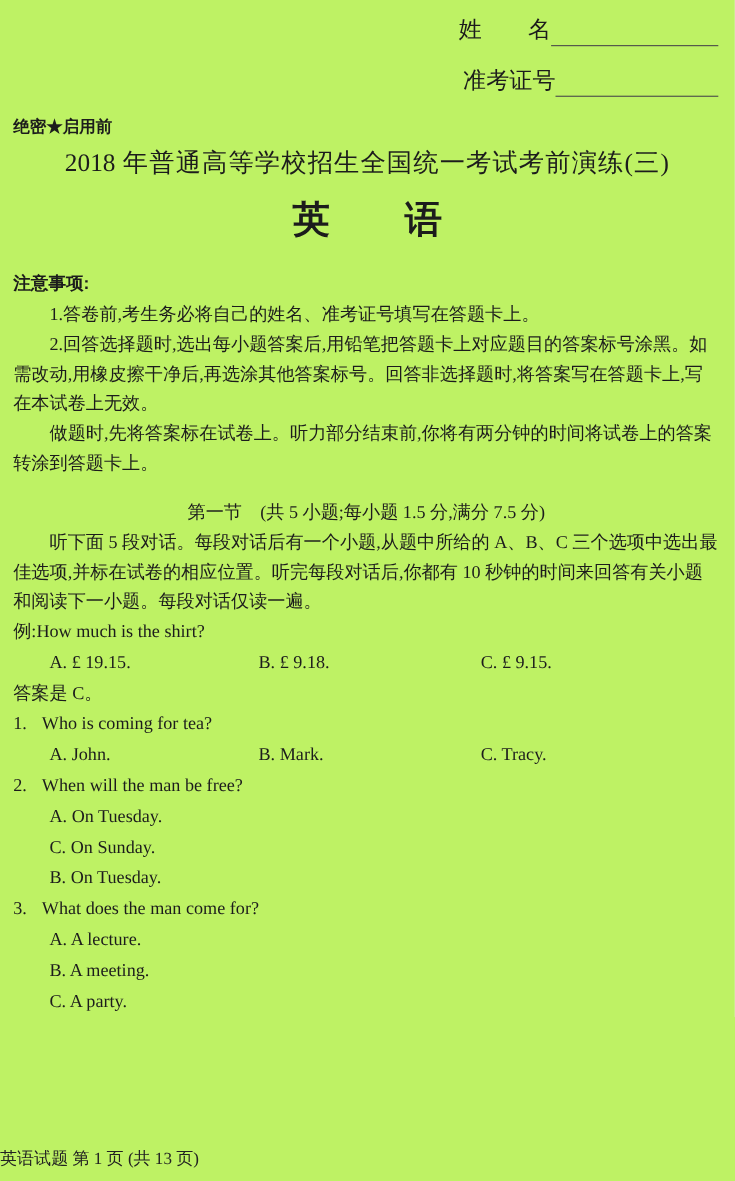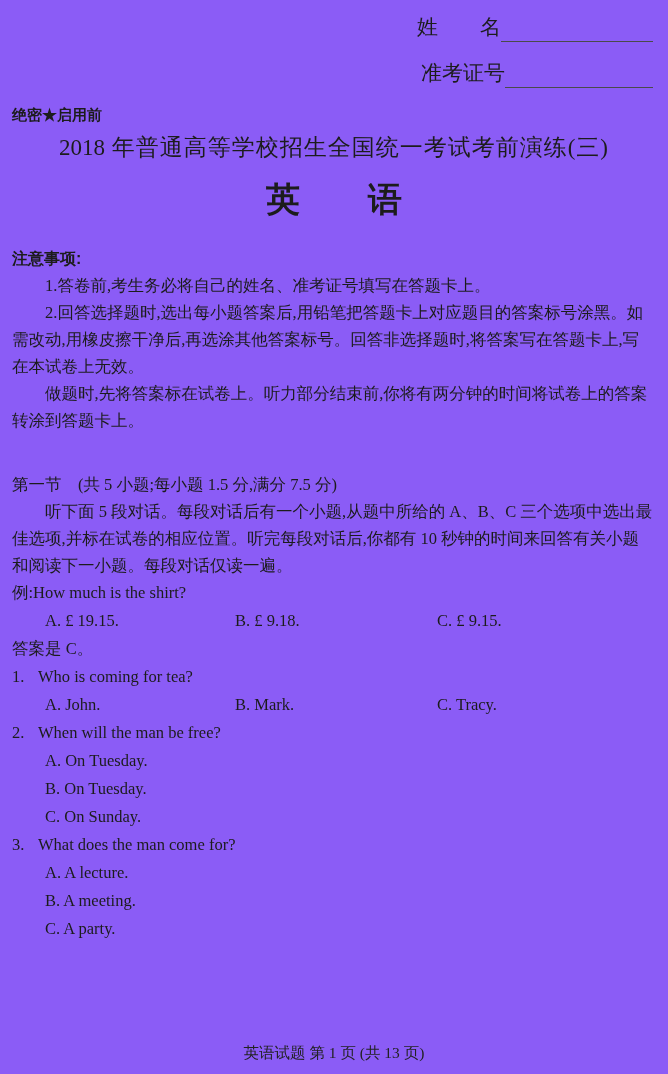--- a/index.html
+++ b/index.html
@@ -1,21 +1,21 @@
 <!DOCTYPE html>
 <html><head>
 <meta charset="utf-8">
 <style>
   html,body { margin:0; padding:0; }
   body { background:#e8e8e8; }
   .page {
     position:relative;
     width:668px; height:1074px;
     margin:0 auto;
-    background:#8b5cf6;
+    background:#bef264;
     overflow:hidden;
     font-family:"Liberation Serif", serif;
     color:#1c1c1c;
   }
   
   .fields { display:flex; flex-direction:column; align-items:flex-end; padding:12px 15px 0 0; }
   .field-row { display:flex; align-items:flex-end; font-size:21px; line-height:30px; }
   .field-row + .field-row { margin-top:16px; }
   .field-label { white-space:pre; }
   .field-line { display:inline-block; width:152px; height:28px; border-bottom:1.5px solid #4a4a4a; }
@@ -27,32 +27,32 @@
     font-family:"Liberation Sans", sans-serif;
   }
   .exam-title { text-align:center; font-size:23px; margin-top:7px; letter-spacing:1px; white-space:nowrap; }
   .exam-title .year { font-weight:normal; letter-spacing:0; }
   .subject { text-align:center; font-size:34px; font-weight:bold; margin-top:14px; }
 
   .body { padding:0 14px 0 12px; font-size:16.5px; line-height:27px; }
   .body p { margin:0; text-indent:2em;font-family:Liberation Serif, serif; }
   .notice-heading { font-weight:bold; margin-top:22px; font-family:"Liberation Sans", sans-serif; font-size:16px; }
   .part-heading { font-weight:bold; margin-top:21px; font-family:"Liberation Sans", sans-serif; font-size:16px; }
-  .section-heading { margin-top:37px; }
+  .section-heading { margin-top:18px;text-align:center; }
   .example-block { }
   .opt-row { display:flex; padding-left:33px; line-height:28px; }
   .opt-row .c1 { width:190px; }
   .opt-row .c2 { width:202px; }
   .opt-row .c3 { flex:1; }
   .q-line { line-height:28px; }
   .q-num { display:inline-block; min-width:26px; }
   .opt-stack { padding-left:33px; line-height:28px; }
   .footer {
     position:absolute; bottom:10px; left:0; right:0;
-    text-align:center; font-size:15.5px; color:#222;
+    text-align:left; font-size:15.5px; color:#222;
   }
 </style>
 </head>
 <body>
 
 <div class="page">
 
   <div class="fields">
     <div class="field-row">
       <span class="field-label">姓　　名</span>
@@ -96,22 +96,22 @@
       <div class="opt-row">
         <span class="c1">A. John.</span>
         <span class="c2">B. Mark.</span>
         <span class="c3">C. Tracy.</span>
       </div>
     </div>
 
     <div>
       <div class="q-line"><span class="q-num">2.</span><span>When will the man be free?</span></div>
       <div class="opt-stack">A. On Tuesday.</div>
+      <div class="opt-stack">C. On Sunday.</div>
       <div class="opt-stack">B. On Tuesday.</div>
-      <div class="opt-stack">C. On Sunday.</div>
     </div>
 
     <div>
       <div class="q-line"><span class="q-num">3.</span><span>What does the man come for?</span></div>
       <div class="opt-stack">A. A lecture.</div>
       <div class="opt-stack">B. A meeting.</div>
       <div class="opt-stack">C. A party.</div>
     </div>
 
   </div>

